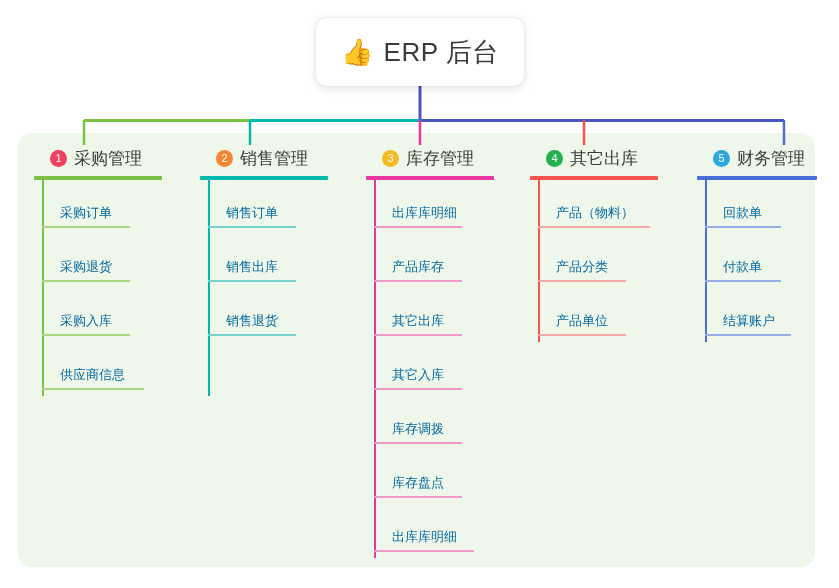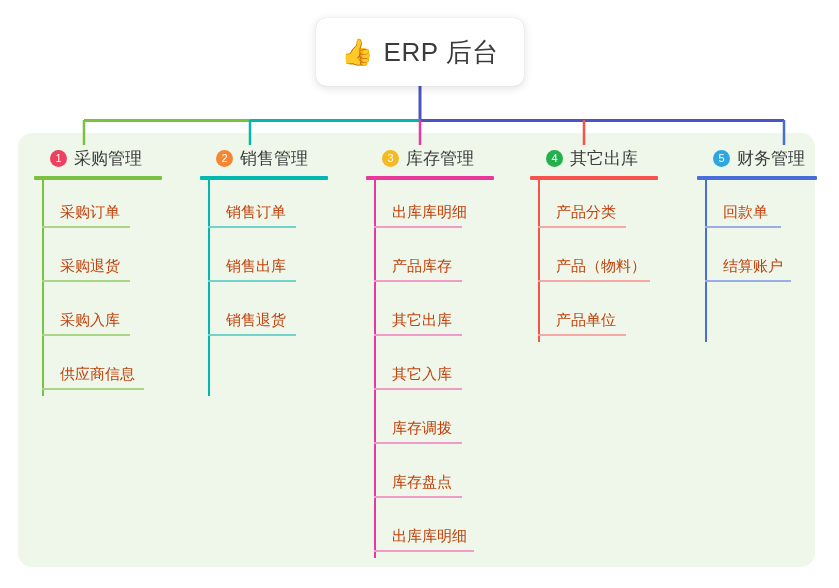--- a/index.html
+++ b/index.html
@@ -109,22 +109,22 @@
   }
   .leaf {
     position: relative;
     height: 54px;
     box-sizing: border-box;
   }
   .leaf-text {
     position: absolute;
     left: 26px;
     bottom: 12px;
-    font-size: 15px;
-    color: #c2410c;
+    font-size: 13px;
+    color: #0369a1;
     white-space: nowrap;
   }
   .leaf-underline {
     position: absolute;
     left: 8px;
     bottom: 6px;
     height: 2px;
   }
 </style>
 </head>
@@ -238,44 +238,48 @@
     </div>
     <div class="branch" style="left: 530px;">
       <div class="branch-head">
         <span class="badge" style="background: rgb(34, 177, 76);">4</span>
         <span class="branch-label">其它出库</span>
       </div>
       <div class="branch-bar" style="background: rgb(248, 82, 79); width: 128px;"></div>
       <div class="branch-body">
         <div class="spine" style="background: rgb(248, 82, 79); height: 162px;"></div>
         <div class="leaf">
+          <span class="leaf-text">产品（物料）</span>
+          <div class="leaf-underline" style="background: rgb(245, 168, 164); width: 112px;"></div>
+        </div>
+        <div class="leaf">
           <span class="leaf-text">产品分类</span>
           <div class="leaf-underline" style="background: rgb(245, 168, 164); width: 88px;"></div>
         </div>
         <div class="leaf">
-          <span class="leaf-text">产品（物料）</span>
-          <div class="leaf-underline" style="background: rgb(245, 168, 164); width: 112px;"></div>
-        </div>
-        <div class="leaf">
           <span class="leaf-text">产品单位</span>
           <div class="leaf-underline" style="background: rgb(245, 168, 164); width: 88px;"></div>
         </div>
       </div>
     </div>
     <div class="branch" style="left: 697px;">
       <div class="branch-head">
         <span class="badge" style="background: rgb(46, 167, 224);">5</span>
         <span class="branch-label">财务管理</span>
       </div>
       <div class="branch-bar" style="background: rgb(74, 110, 216); width: 120px;"></div>
       <div class="branch-body">
         <div class="spine" style="background: rgb(74, 110, 216); height: 162px;"></div>
         <div class="leaf">
           <span class="leaf-text">回款单</span>
           <div class="leaf-underline" style="background: rgb(151, 174, 230); width: 76px;"></div>
         </div>
         <div class="leaf">
+          <span class="leaf-text">付款单</span>
+          <div class="leaf-underline" style="background: rgb(151, 174, 230); width: 76px;"></div>
+        </div>
+        <div class="leaf">
           <span class="leaf-text">结算账户</span>
           <div class="leaf-underline" style="background: rgb(151, 174, 230); width: 86px;"></div>
         </div>
       </div>
     </div>
   </div>
 
 </body></html>

